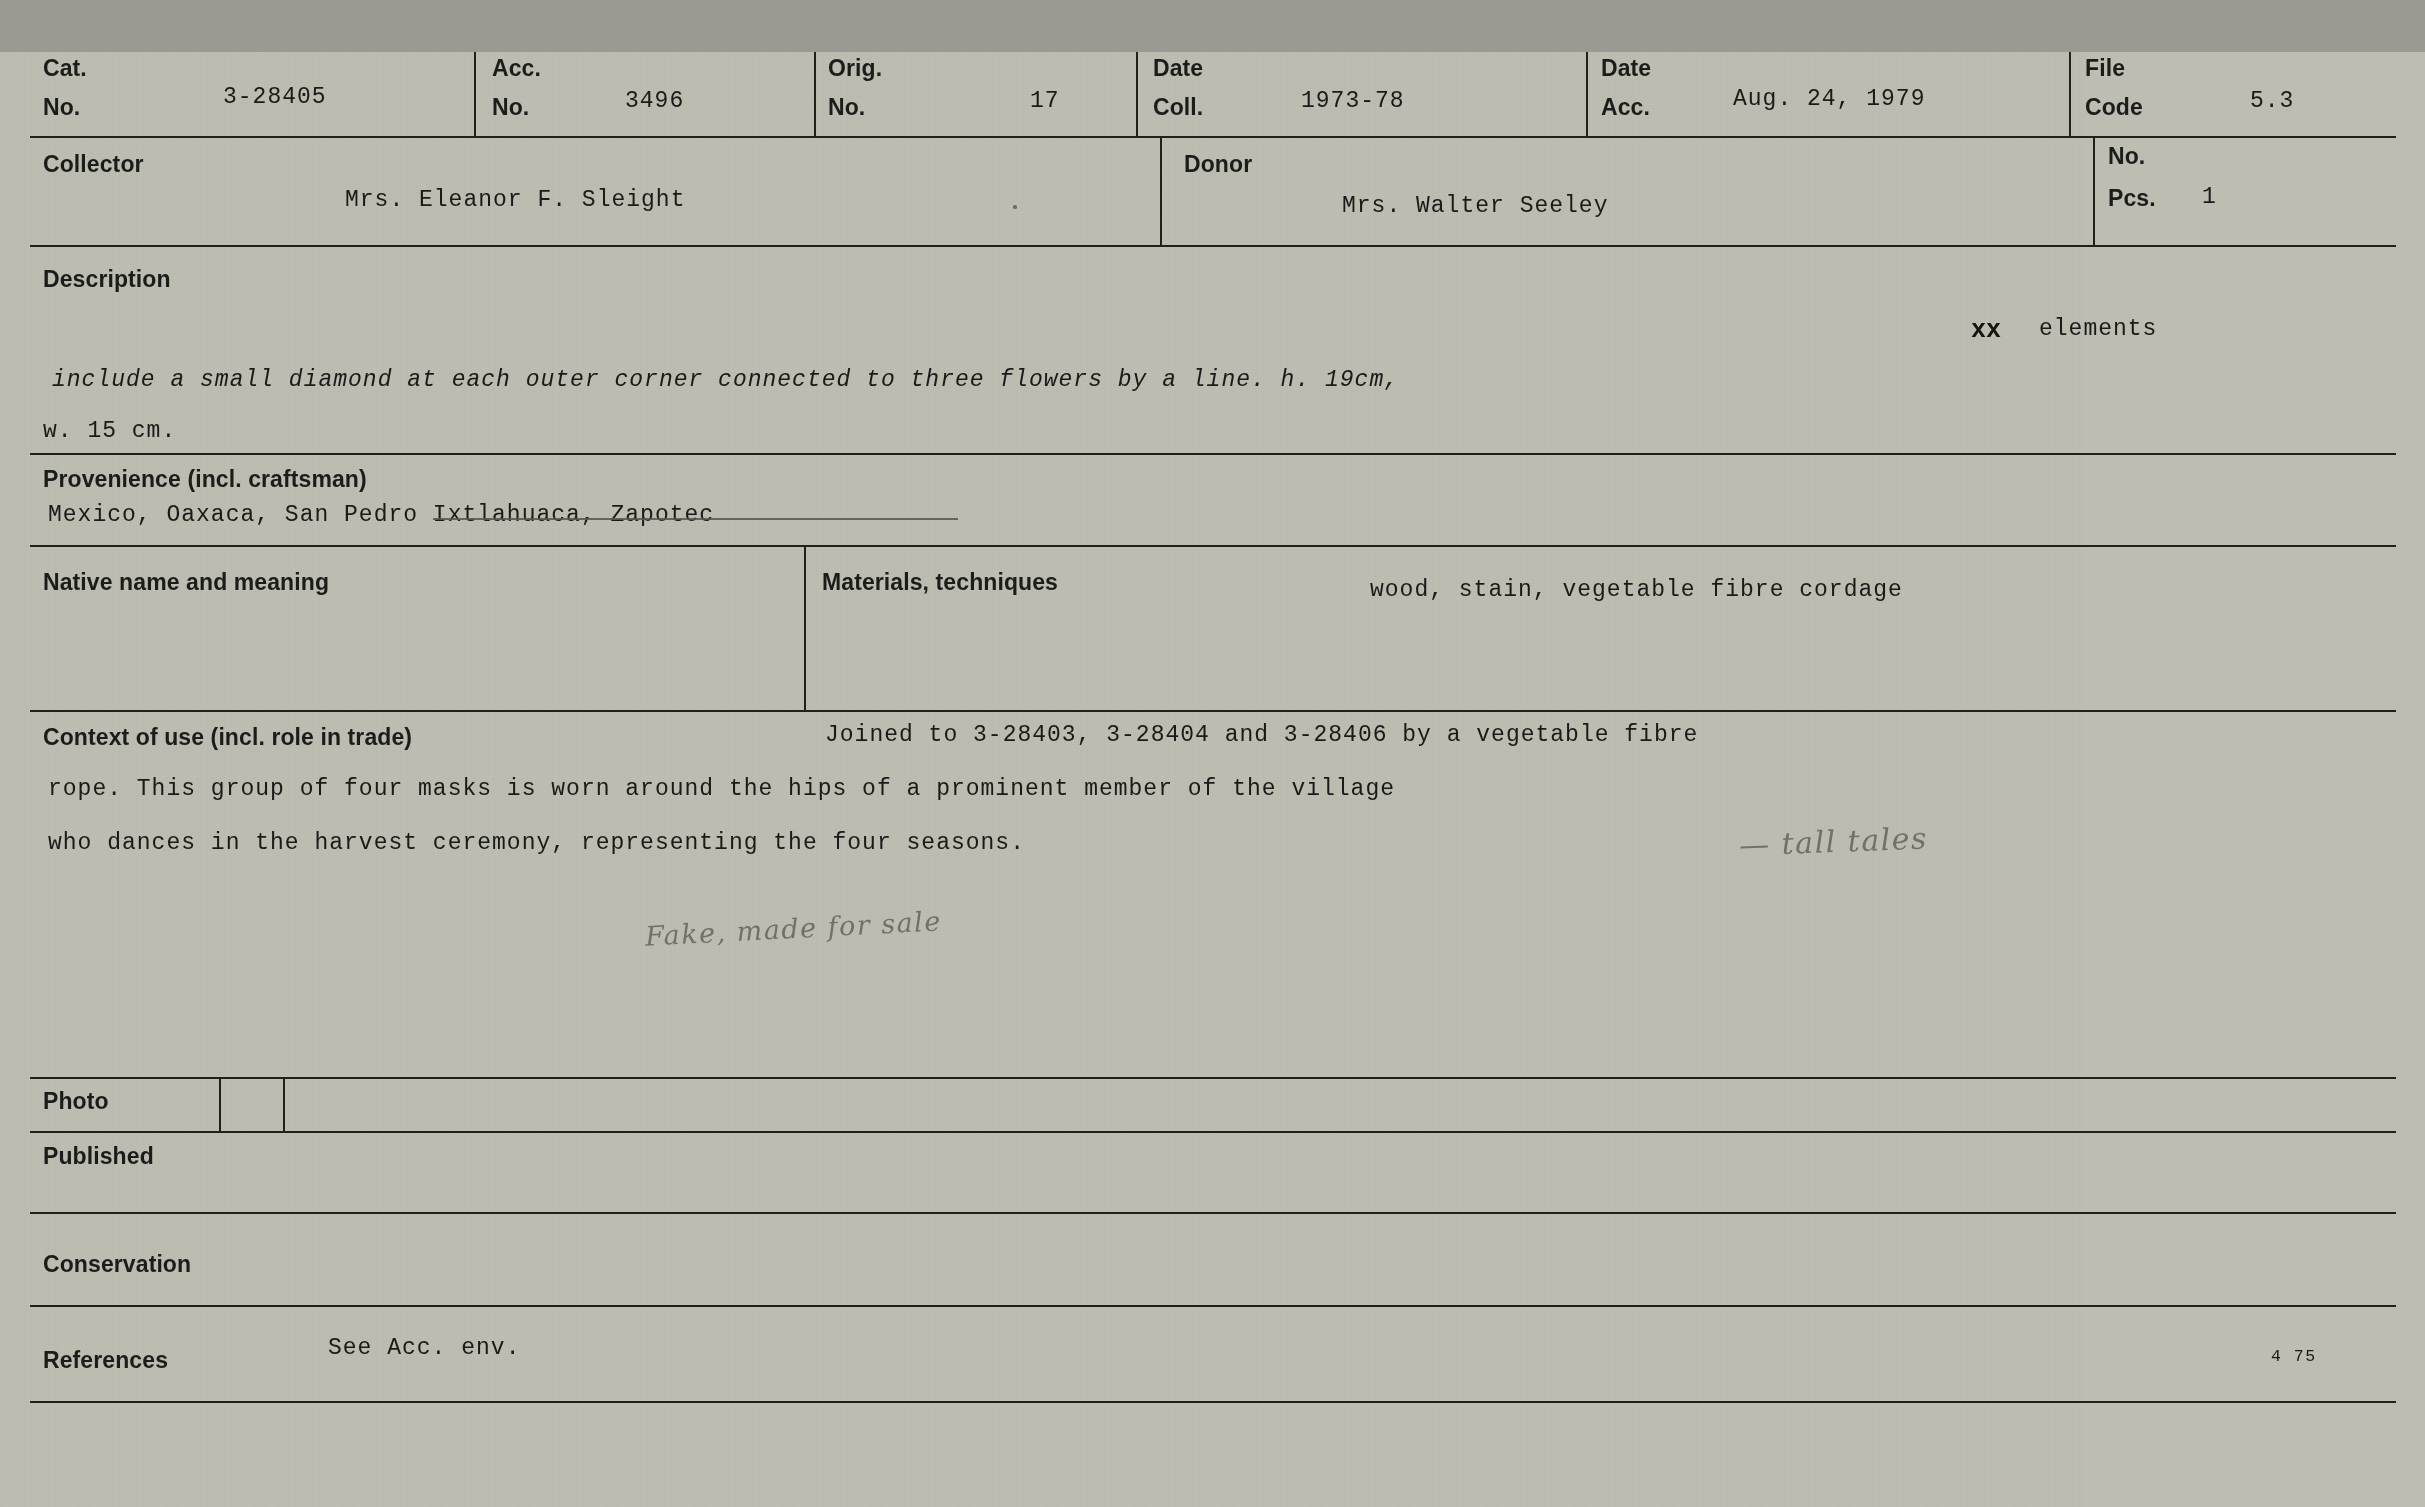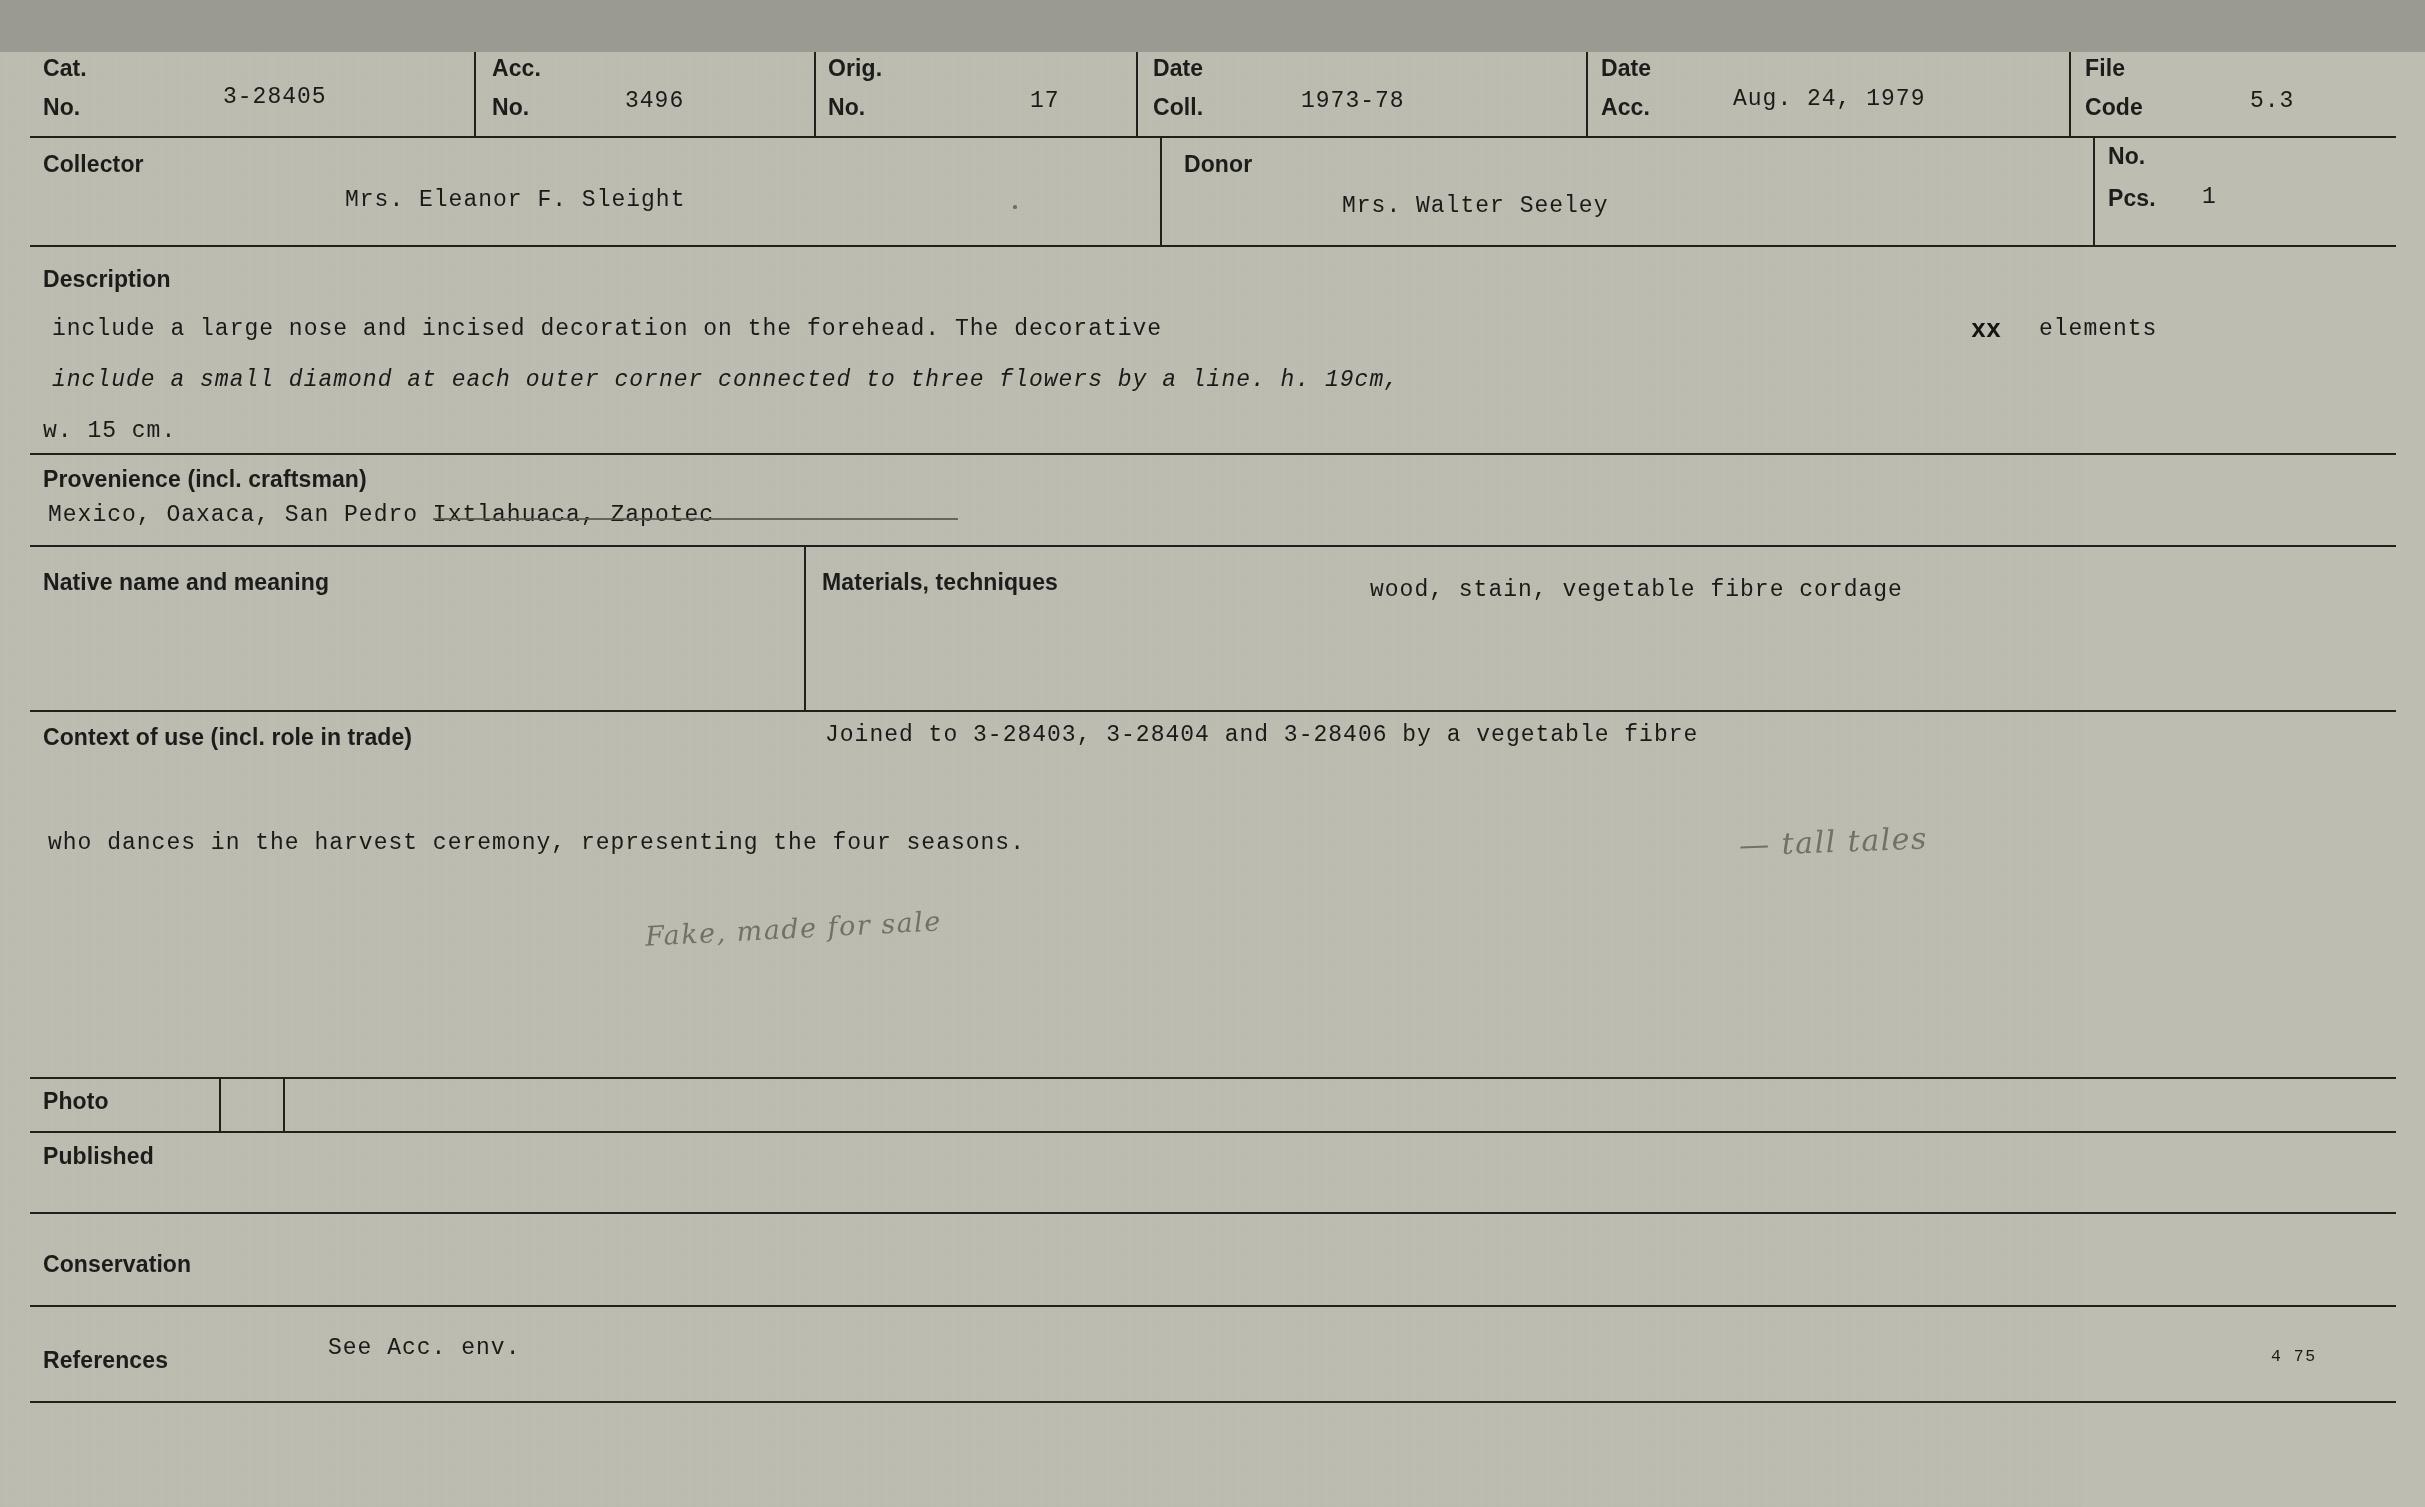--- a/index.html
+++ b/index.html
@@ -179,36 +179,36 @@
   <div class="bottomdot" style="left:1013px; top:153px;"></div>
 
   <div class="lbl" style="left:1184px; top:99px;">Donor</div>
   <div class="typed" style="left:1342px; top:141px;">Mrs. Walter Seeley</div>
 
   <div class="lbl" style="left:2108px; top:91px;">No.</div>
   <div class="lbl" style="left:2108px; top:133px;">Pcs.</div>
   <div class="typed" style="left:2202px; top:132px;">1</div>
 
   <div class="lbl" style="left:43px; top:214px;">Description</div>
-  <div class="typed" style="left:52px; top:264px;">include a large nose and incised decoration on the forehead.  The decorative</div>
   <div class="overstrike" style="left:1971px; top:264px;">xx</div>
   <div class="typed" style="left:2039px; top:264px;">elements</div>
   <div class="typed" style="left:52px; top:315px;font-style:italic;">include a small diamond at each outer corner connected to three flowers by a line.  h. 19cm,</div>
   <div class="typed" style="left:43px; top:366px;">w. 15 cm.</div>
 
   <div class="lbl" style="left:43px; top:414px;">Provenience (incl. craftsman)</div>
   <div class="typed" style="left:48px; top:450px;">Mexico, Oaxaca, San Pedro Ixtlahuaca, Zapotec</div>
   <div class="strike" style="left:433px; top:466px; width:525px;"></div>
 
   <div class="lbl" style="left:43px; top:517px;">Native name and meaning</div>
   <div class="lbl" style="left:822px; top:517px;">Materials, techniques</div>
   <div class="typed" style="left:1370px; top:525px;">wood, stain, vegetable fibre cordage</div>
 
   <div class="lbl" style="left:43px; top:672px;">Context of use (incl. role in trade)</div>
   <div class="typed" style="left:825px; top:670px;">Joined to 3-28403, 3-28404 and 3-28406 by a vegetable fibre</div>
+  <div class="typed" style="left:48px; top:724px;">rope.  This group of four masks is worn around the hips of a prominent member of the village</div>
   <div class="typed" style="left:48px; top:778px;">who dances in the harvest ceremony, representing the four seasons.</div>
 
   <div class="hand" style="left:1739px; top:772px;">— tall tales</div>
   <div class="hand b" style="left:645px; top:861px;">Fake, made for sale</div>
 
   <div class="lbl" style="left:43px; top:1036px;">Photo</div>
   <div class="lbl" style="left:43px; top:1091px;">Published</div>
   <div class="lbl" style="left:43px; top:1199px;">Conservation</div>
   <div class="lbl" style="left:43px; top:1295px;">References</div>
   <div class="typed" style="left:328px; top:1283px;">See Acc. env.</div>

